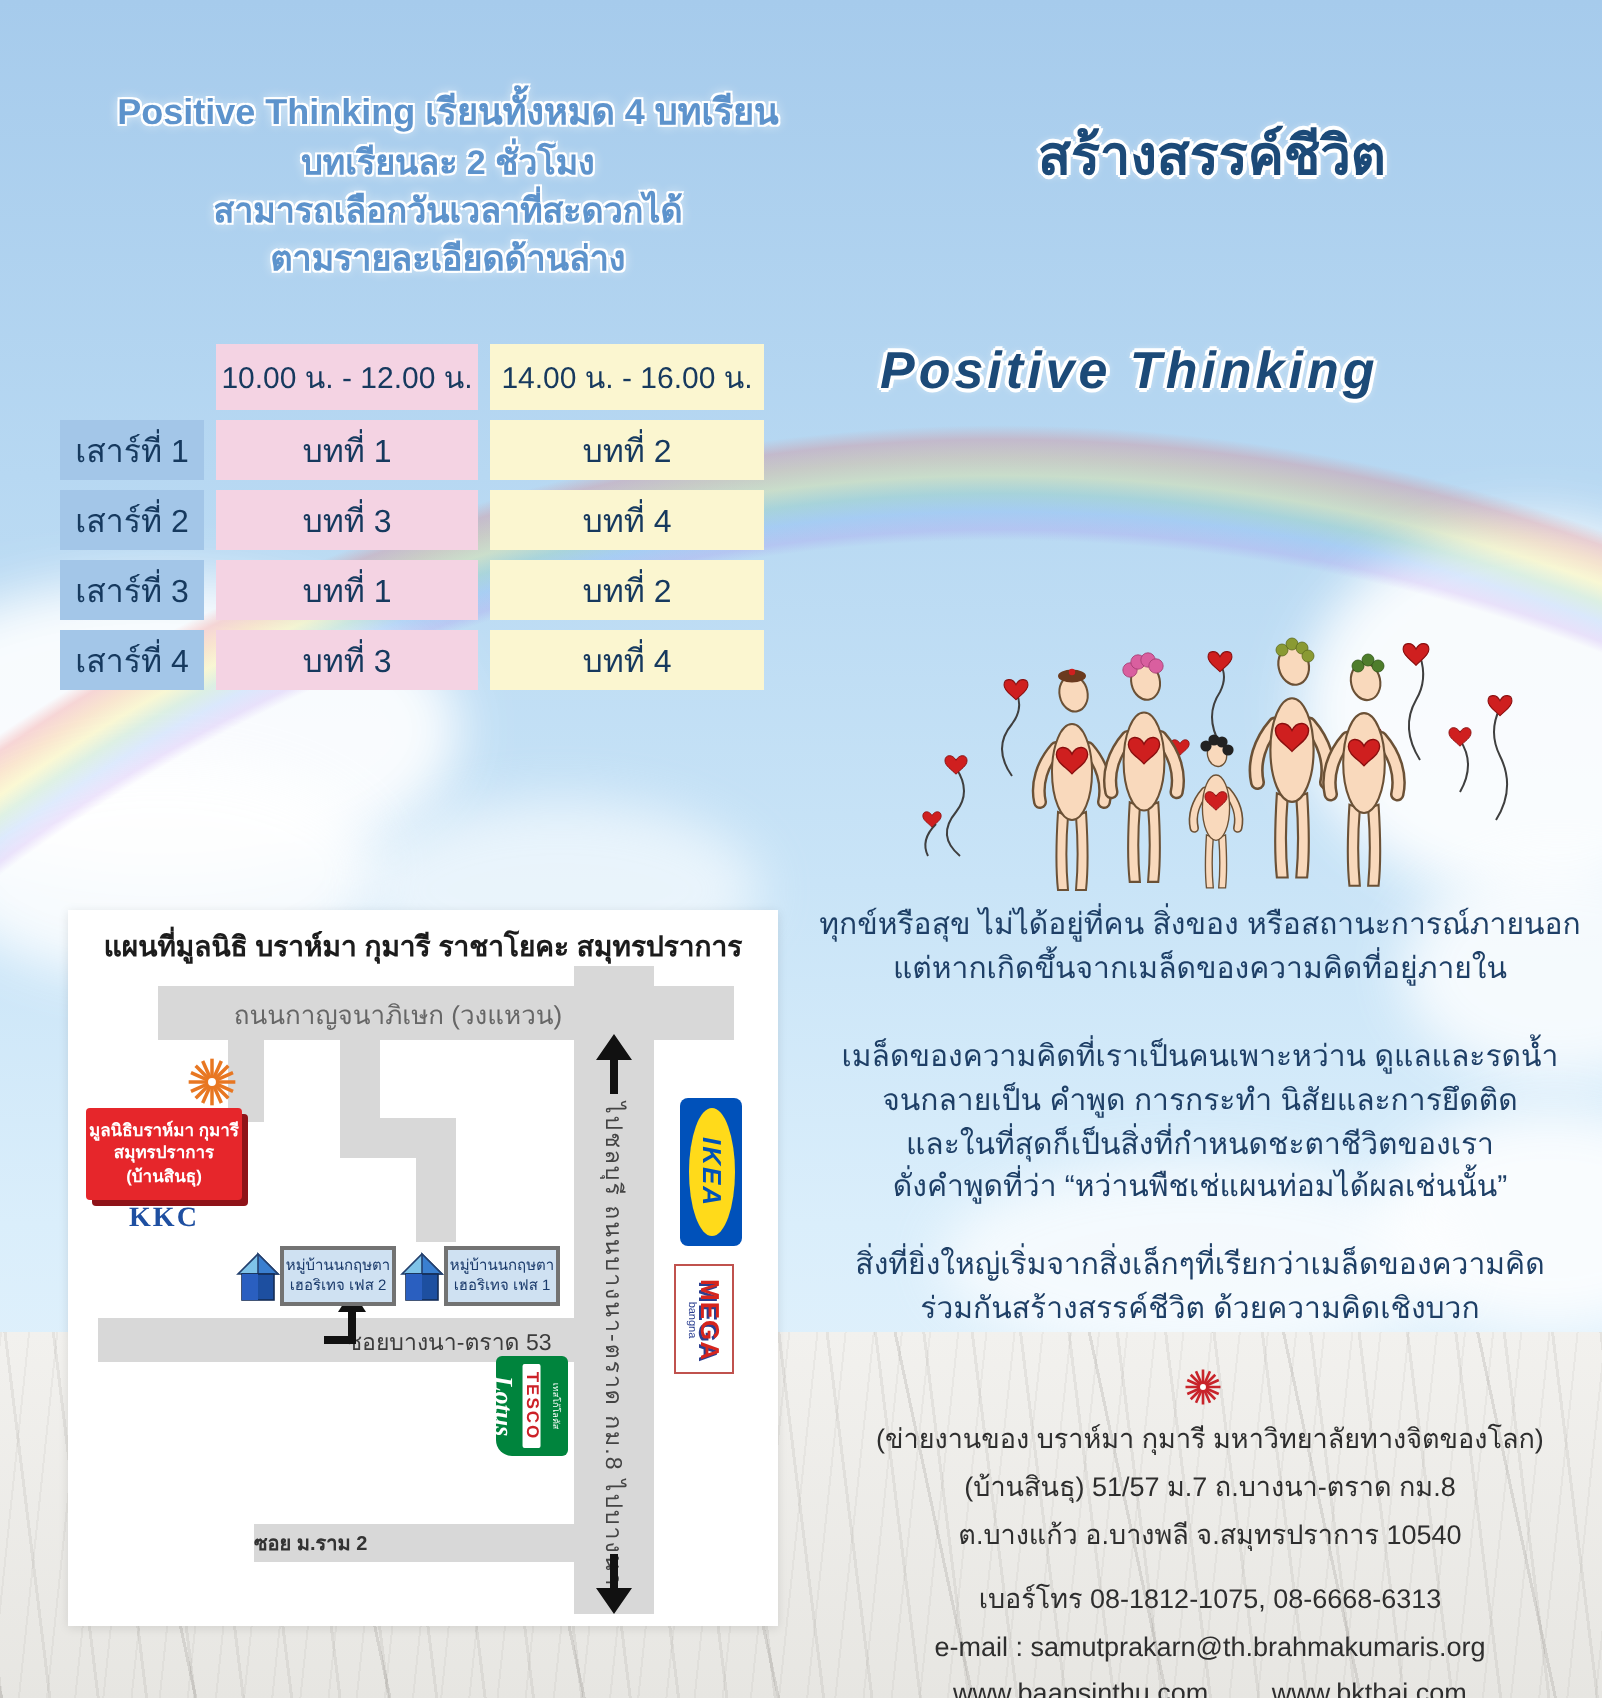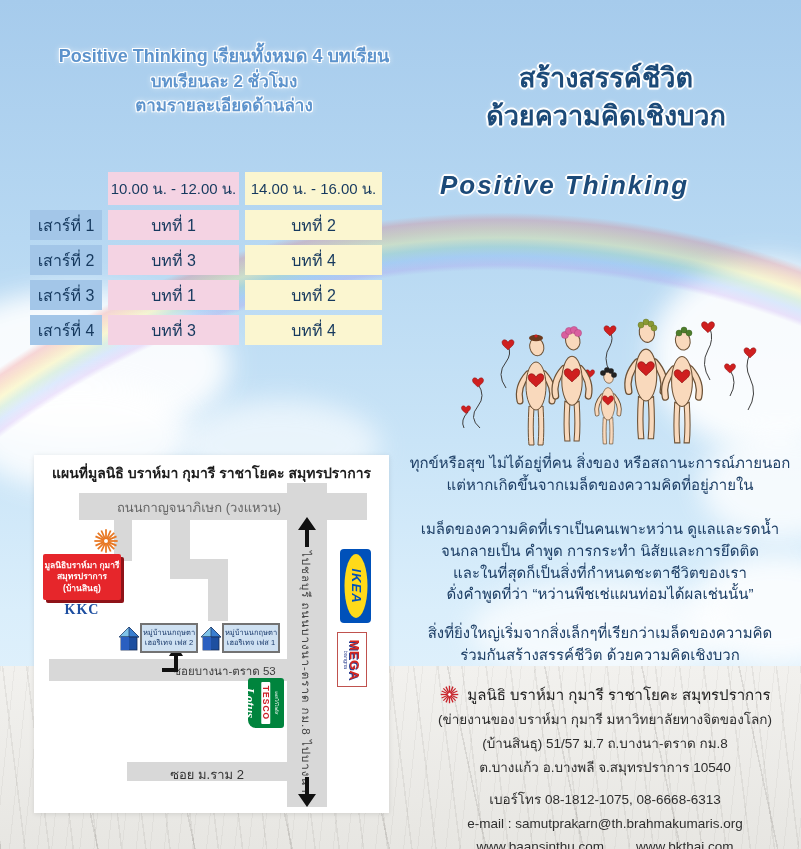--- a/index.html
+++ b/index.html
@@ -78,22 +78,22 @@
     font-size:13px; color:#666; }
   #v-road{ left:253px; top:28px; width:40px; height:324px; }
   #stub1{ left:80px; top:64px; width:18px; height:42px; }
   #stub2{ left:136px; top:64px; width:20px; height:60px; }
   #stub3{ left:136px; top:104px; width:58px; height:20px; }
   #stub4{ left:174px; top:104px; width:20px; height:62px; }
   #soi53-road{ left:15px; top:204px; width:238px; height:22px; }
   #soi53-label{ position:absolute; left:128px; top:207px; width:125px; text-align:center;
     font-size:11.5px; color:#3c3c3c; }
   #soiram-road{ left:93px; top:307px; width:160px; height:19px; }
-  #soiram-label{ position:absolute; left:93px; top:309px; width:160px; text-align:center;
-    font-size:13px; color:#333; }
+  #soiram-label{ position:absolute; left:93px; top:309px; width:160px; 
+    font-size:10px; color:#333;font-weight:bold; }
   #v-road-label{ position:absolute; left:263px; top:96px; height:228px; writing-mode:vertical-lr;
     font-size:11.5px; color:#444; letter-spacing:1px; white-space:nowrap; }
   .map-arrow{ position:absolute; }
 
   
   #sun-map{ position:absolute; left:58px; top:72px; }
   #facility-box{ position:absolute; left:9px; top:99px; width:78px; height:46px;
     background:#e6262b; border-radius:2px; box-shadow:3px 3px 0 #8f1318;
     display:flex; flex-direction:column; align-items:center; justify-content:center;
     color:#fff; font-size:8.5px; font-weight:bold; line-height:1.3; text-align:center; }
@@ -157,20 +157,21 @@
   <div class="cloud" id="cloud5"></div>
   <div class="cloud" id="cloud6"></div>
   <div class="cloud" id="cloud7"></div>
   <div id="rainbow"></div>
 
   <div id="wood"></div>
 
   <div id="heading-left">
     <div class="hl1">Positive Thinking เรียนทั้งหมด 4 บทเรียน</div>
     <div class="hln">บทเรียนละ 2 ชั่วโมง</div>
+    <div class="hln">สามารถเลือกวันเวลาที่สะดวกได้</div>
     <div class="hln">ตามรายละเอียดด้านล่าง</div>
   </div>
 
   <div id="schedule">
     <div class="cell blank"></div>
     <div class="cell head pink">10.00 น. - 12.00 น.</div>
     <div class="cell head yellow">14.00 น. - 16.00 น.</div>
 
     <div class="cell blue">เสาร์ที่ 1</div>
     <div class="cell pink">บทที่ 1</div>
@@ -184,21 +185,20 @@
     <div class="cell pink">บทที่ 1</div>
     <div class="cell yellow">บทที่ 2</div>
 
     <div class="cell blue">เสาร์ที่ 4</div>
     <div class="cell pink">บทที่ 3</div>
     <div class="cell yellow">บทที่ 4</div>
   </div>
 
   <div id="title-right" class="outline-w">
     <div>สร้างสรรค์ชีวิต</div>
-    <div>ด้วยความคิดเชิงบวก</div>
   </div>
   <div id="subtitle-right" class="outline-w">Positive  Thinking</div>
 
   <svg id="figures" viewBox="0 0 302 156">
     <defs>
       <path id="hrt" class="hrt" d="M0,1.8 C-1.4,-1 -4.6,-0.6 -4.6,1.9 C-4.6,4.2 -1.8,5.6 0,7.6 C1.8,5.6 4.6,4.2 4.6,1.9 C4.6,-0.6 1.4,-1 0,1.8 Z"></path>
       <g id="prs">
         <path class="skin" d="M-7,58 C-8,74 -8,88 -7,97 L-2,97 C-3,86 -3,72 -2,60 Z"></path>
         <path class="skin" d="M7,58 C8,74 8,88 7,97 L2,97 C3,86 3,72 2,60 Z"></path>
         <path class="limb-o" d="M-8,26 C-15,34 -18,44 -16,53"></path>
@@ -385,21 +385,21 @@
           <line x1="12" y1="2" x2="12" y2="22"></line>
             <line x1="2" y1="12" x2="22" y2="12"></line>
           <line x1="5" y1="5" x2="19" y2="19"></line>
             <line x1="5" y1="19" x2="19" y2="5"></line>
           <line x1="8" y1="3" x2="16" y2="21"></line>
             <line x1="3" y1="8" x2="21" y2="16"></line>
           <line x1="3" y1="16" x2="21" y2="8"></line>
             <line x1="8" y1="21" x2="16" y2="3"></line>
         </g>
         <circle cx="12" cy="12" r="2.2" fill="#fff" stroke="#c8242b"></circle>
-      </svg><span>มูลนิธิ บราห์มา กุมารี ราชาโยคะ สมุทรปราการ</span>
+      </svg>
     </div>
     <div>(ข่ายงานของ บราห์มา กุมารี มหาวิทยาลัยทางจิตของโลก)</div>
     <div>(บ้านสินธุ)  51/57 ม.7  ถ.บางนา-ตราด กม.8</div>
     <div>ต.บางแก้ว อ.บางพลี จ.สมุทรปราการ 10540</div>
     <div class="phones">เบอร์โทร 08-1812-1075, 08-6668-6313</div>
     <div>e-mail : samutprakarn@th.brahmakumaris.org</div>
     <div class="sites">
       <span>www.baansinthu.com</span>
       <span>www.bkthai.com</span>
     </div>

